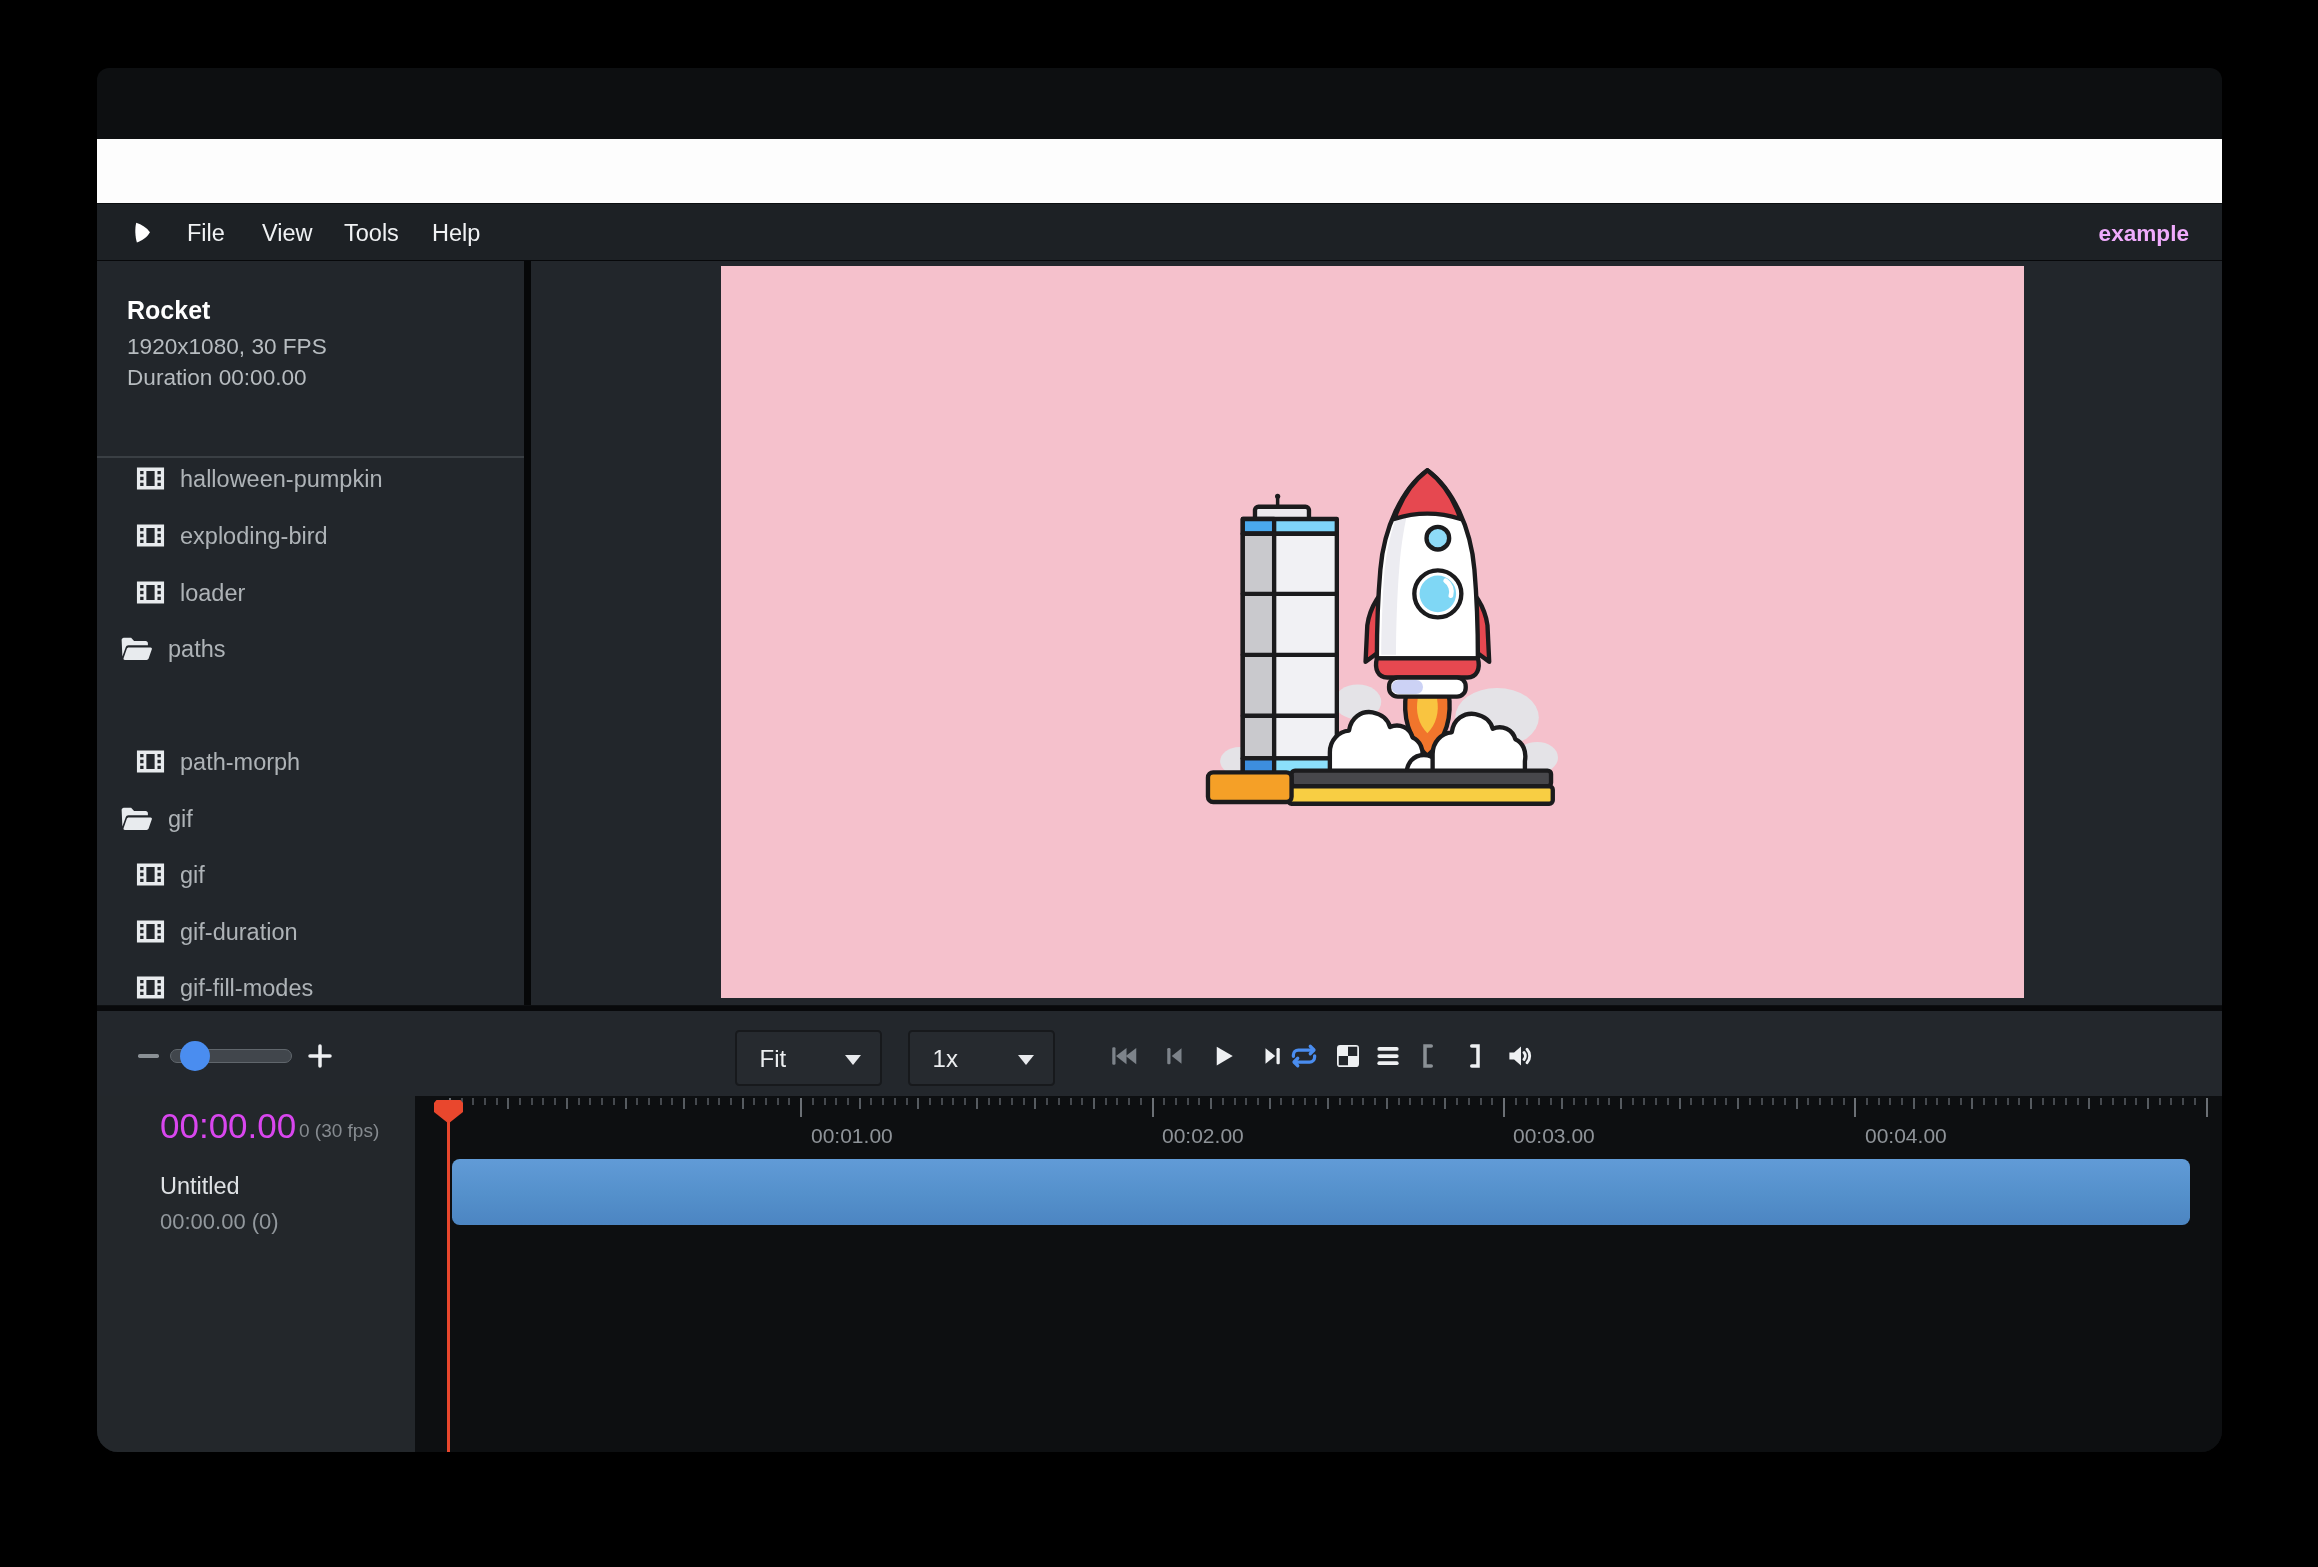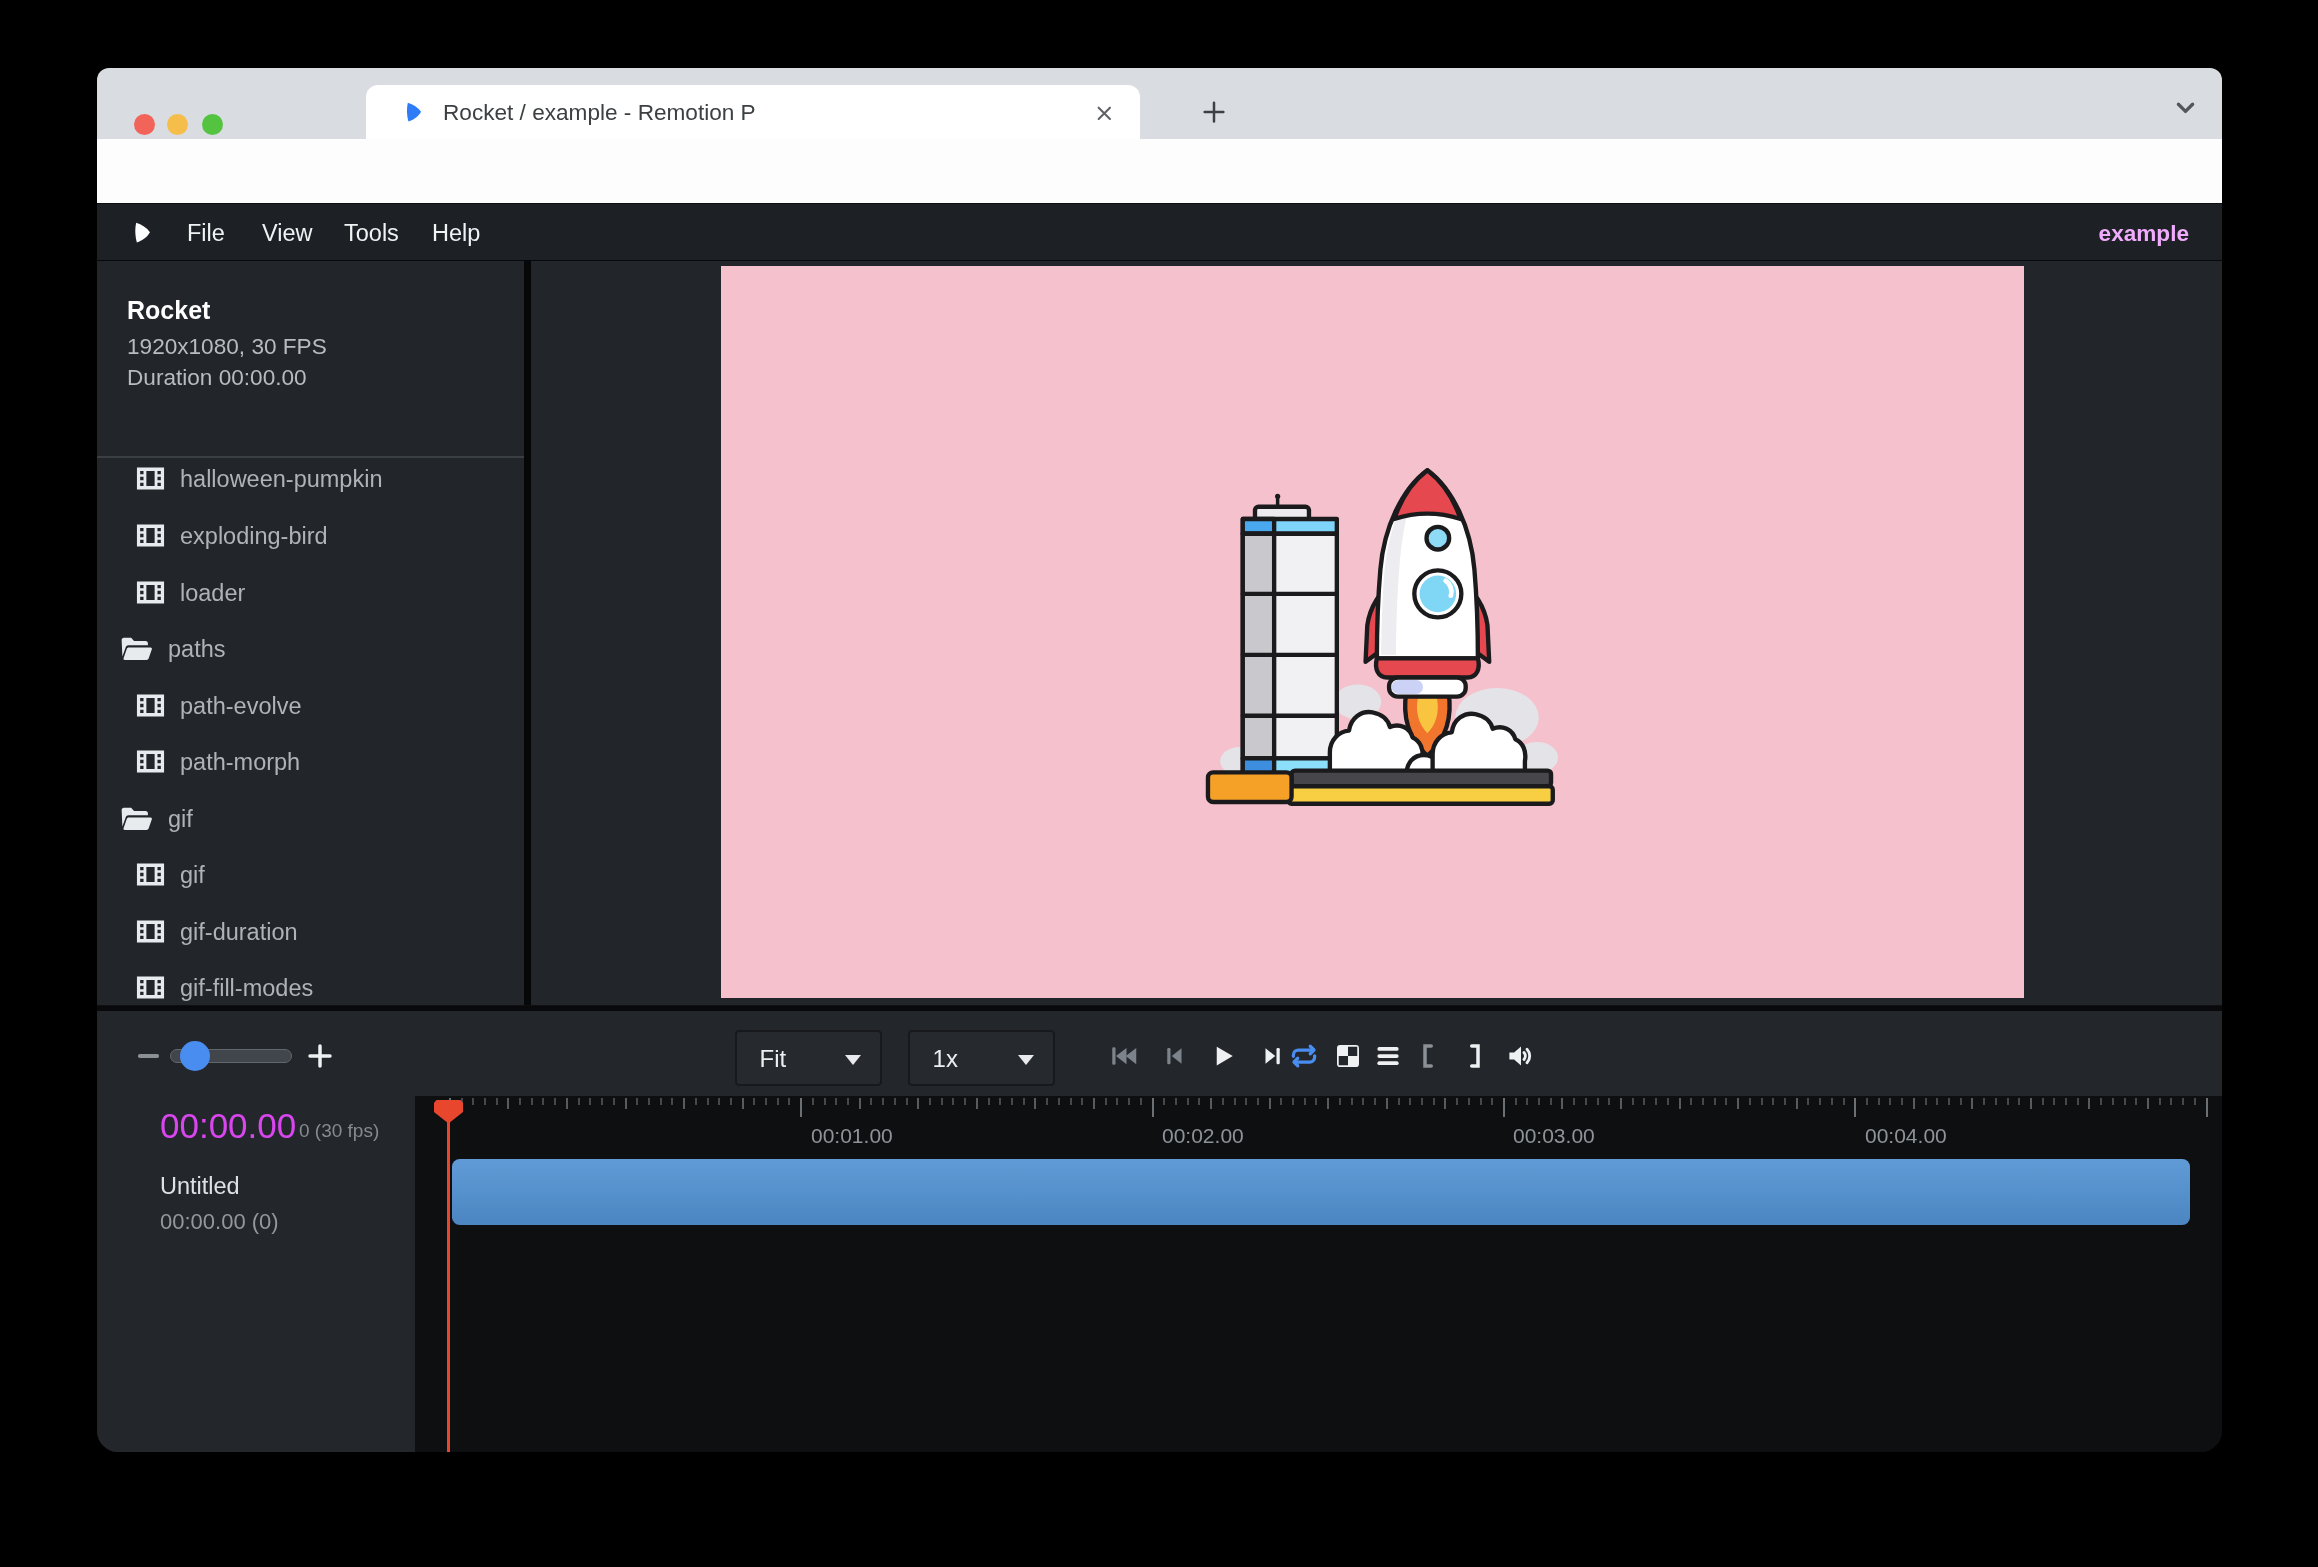--- a/index.html
+++ b/index.html
@@ -93,40 +93,20 @@
   .ph-line{position:absolute;left:26px;top:3.5px;width:2.6px;height:352px;background:var(--playhead,#e9472d);}
   .ph-head{position:absolute;left:13px;top:3.5px;width:29px;height:24px;background:var(--playhead,#e9472d);
     clip-path:polygon(10% 0,90% 0,100% 15%,100% 52%,50% 100%,0 52%,0 15%);}
 </style>
 </head>
 <body>
 
 <div class="stage">
 <div class="window">
 
-  <div class="tabstrip">
-    <span class="tl red"></span>
-    <span class="tl yellow"></span>
-    <span class="tl green"></span>
-    <div class="tab">
-      <svg class="tab-fav" viewBox="0 0 24 24">
-        <path fill="#2e7cf6" d="M8.2,3.4 C13,4.8 17.6,7.8 20.4,11.8 C18,16.2 13.4,19.4 8.8,20.8 C7.2,16 6.9,8.4 8.2,3.4 Z"></path>
-      </svg>
-      <span class="tab-title">Rocket / example - Remotion P</span>
-      <svg class="tab-close" viewBox="0 0 24 24">
-        <path d="M6,6 L18,18 M18,6 L6,18" stroke="#5f6368" stroke-width="2.2" stroke-linecap="round"></path>
-      </svg>
-    </div>
-    <svg class="newtab" viewBox="0 0 24 24">
-      <path d="M12,4.5 v15 M4.5,12 h15" stroke="#3c4043" stroke-width="2" stroke-linecap="round"></path>
-    </svg>
-    <svg class="tab-chevron" viewBox="0 0 24 24">
-      <path d="M6.5,9.5 l5.5,5.5 5.5,-5.5" stroke="#53565a" stroke-width="2.6" fill="none" stroke-linecap="round" stroke-linejoin="round"></path>
-    </svg>
-  </div>
 
   <div class="urlbar">
     <svg class="nav-ic" style="left:24px" viewBox="0 0 24 24">
       <path d="M19,12 H5.5 M11,5.8 L4.8,12 L11,18.2" stroke="#54575b" stroke-width="2.3" fill="none" stroke-linecap="round" stroke-linejoin="round"></path>
     </svg>
     <svg class="nav-ic" style="left:79px" viewBox="0 0 24 24">
       <path d="M5,12 H18.5 M13,5.8 L19.2,12 L13,18.2" stroke="#b7babd" stroke-width="2.3" fill="none" stroke-linecap="round" stroke-linejoin="round"></path>
     </svg>
     <svg class="nav-ic" style="left:137px" viewBox="0 0 24 24">
       <path d="M19.3,12 a7.3,7.3 0 1 1 -2.1,-5.1" stroke="#54575b" stroke-width="2.3" fill="none" stroke-linecap="round"></path>
@@ -208,26 +188,20 @@
         <svg class="film" viewBox="0 0 24 24">
               <path fill="#e8ebee" fill-rule="evenodd" d="M1.5,3.5h21v17h-21Z M4,6.2h2.6v2.6H4Z M4,10.7h2.6v2.6H4Z M4,15.2h2.6v2.6H4Z M17.4,6.2H20v2.6h-2.6Z M17.4,10.7H20v2.6h-2.6Z M17.4,15.2H20v2.6h-2.6Z M8.8,6.2h6.4v11.6H8.8Z"></path>
             </svg>
         <span class="lbl comp">loader</span>
       </div>
       <div class="row" style="top:360px">
         <svg class="folder" viewBox="0 0 24 24">
               <path fill="#e8ebee" d="M2.5,5.5C2.5,4.7,3.2,4,4,4h5l2,2.2h8c0.8,0,1.5,0.7,1.5,1.5V9H7.2c-0.9,0-1.7,0.6-1.9,1.4L3,16.8Z M7.4,10.6h14.9c0.7,0,1.1,0.6,0.9,1.2l-2.2,6.4c-0.2,0.6-0.8,1-1.4,1H4.7c-0.7,0-1.1-0.6-0.9-1.2l2.2-6.4c0.2-0.6,0.8-1,1.4-1Z"></path>
             </svg>
         <span class="lbl fold">paths</span>
-      </div>
-      <div class="row" style="top:417px">
-        <svg class="film" viewBox="0 0 24 24">
-              <path fill="#e8ebee" fill-rule="evenodd" d="M1.5,3.5h21v17h-21Z M4,6.2h2.6v2.6H4Z M4,10.7h2.6v2.6H4Z M4,15.2h2.6v2.6H4Z M17.4,6.2H20v2.6h-2.6Z M17.4,10.7H20v2.6h-2.6Z M17.4,15.2H20v2.6h-2.6Z M8.8,6.2h6.4v11.6H8.8Z"></path>
-            </svg>
-        <span class="lbl comp">path-evolve</span>
       </div>
       <div class="row" style="top:473px">
         <svg class="film" viewBox="0 0 24 24">
               <path fill="#e8ebee" fill-rule="evenodd" d="M1.5,3.5h21v17h-21Z M4,6.2h2.6v2.6H4Z M4,10.7h2.6v2.6H4Z M4,15.2h2.6v2.6H4Z M17.4,6.2H20v2.6h-2.6Z M17.4,10.7H20v2.6h-2.6Z M17.4,15.2H20v2.6h-2.6Z M8.8,6.2h6.4v11.6H8.8Z"></path>
             </svg>
         <span class="lbl comp">path-morph</span>
       </div>
       <div class="row" style="top:530px">
         <svg class="folder" viewBox="0 0 24 24">
               <path fill="#e8ebee" d="M2.5,5.5C2.5,4.7,3.2,4,4,4h5l2,2.2h8c0.8,0,1.5,0.7,1.5,1.5V9H7.2c-0.9,0-1.7,0.6-1.9,1.4L3,16.8Z M7.4,10.6h14.9c0.7,0,1.1,0.6,0.9,1.2l-2.2,6.4c-0.2,0.6-0.8,1-1.4,1H4.7c-0.7,0-1.1-0.6-0.9-1.2l2.2-6.4c0.2-0.6,0.8-1,1.4-1Z"></path>

